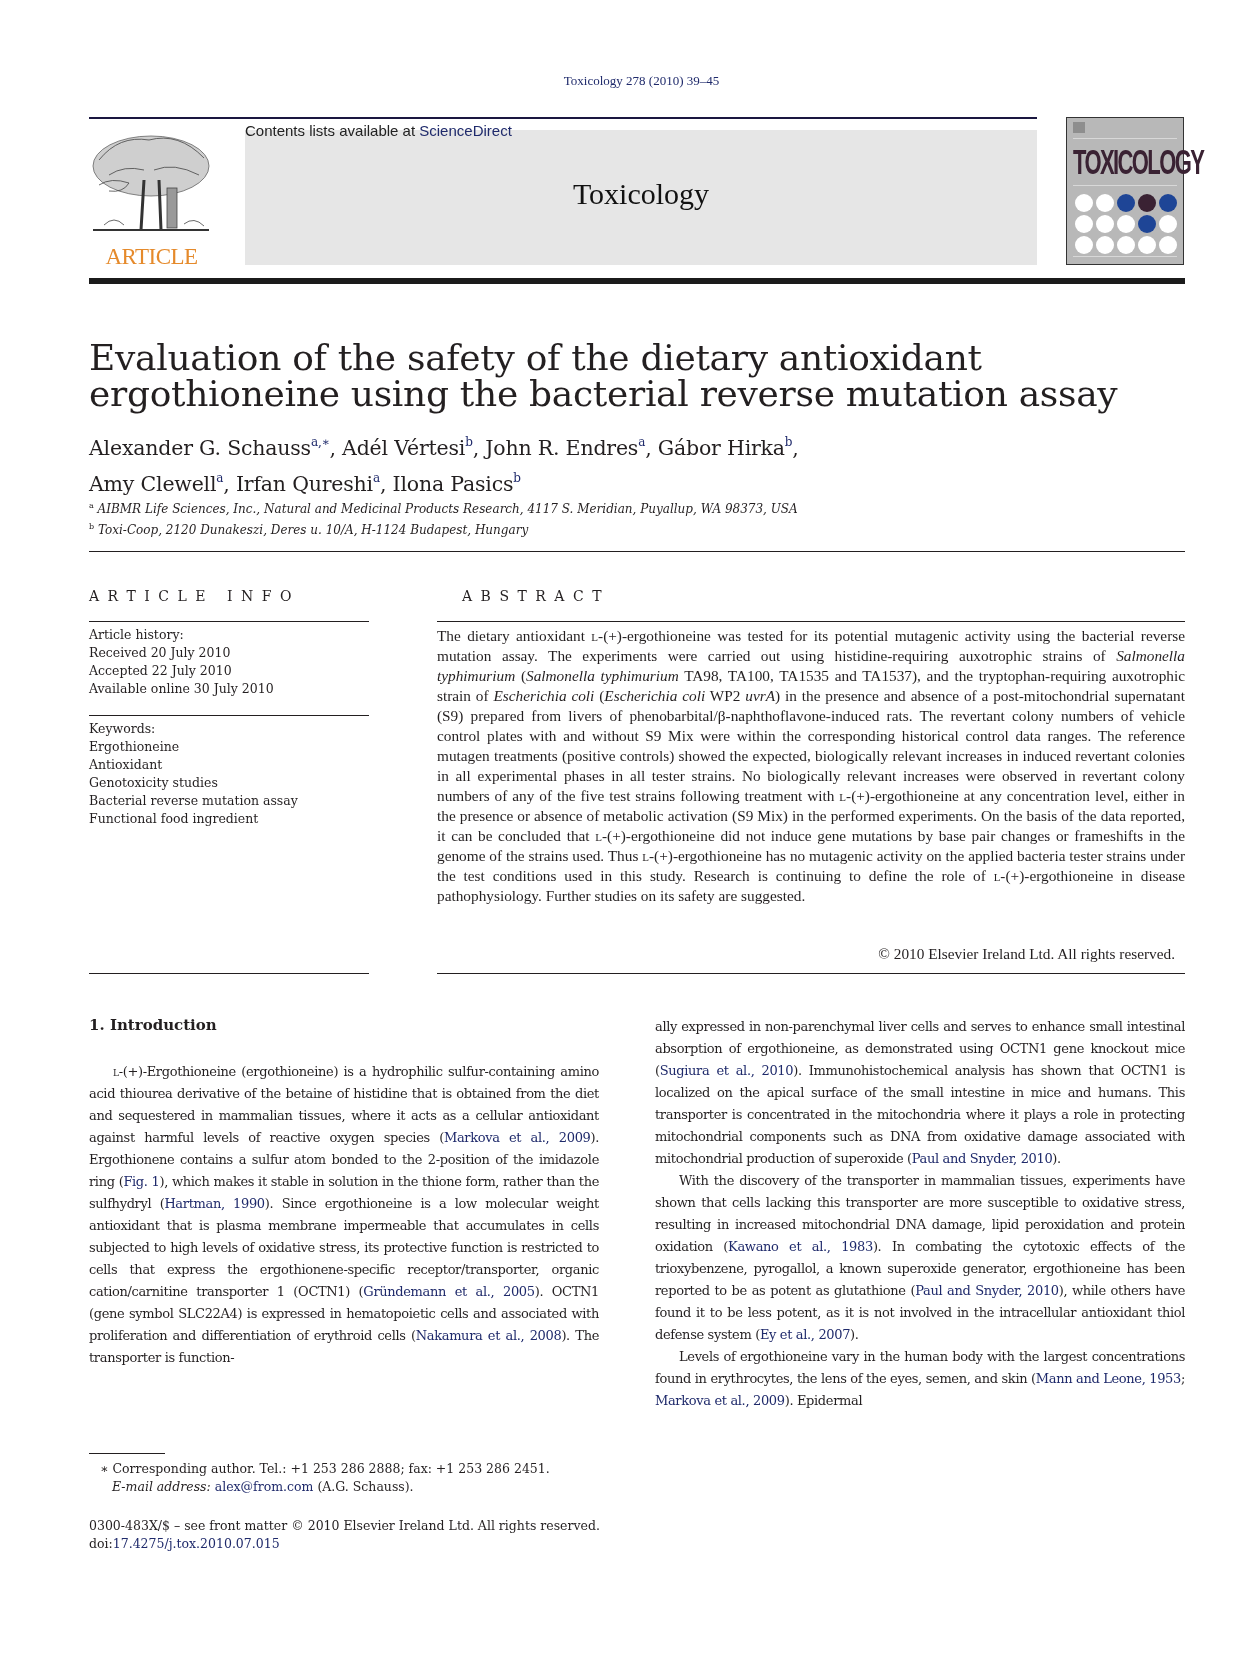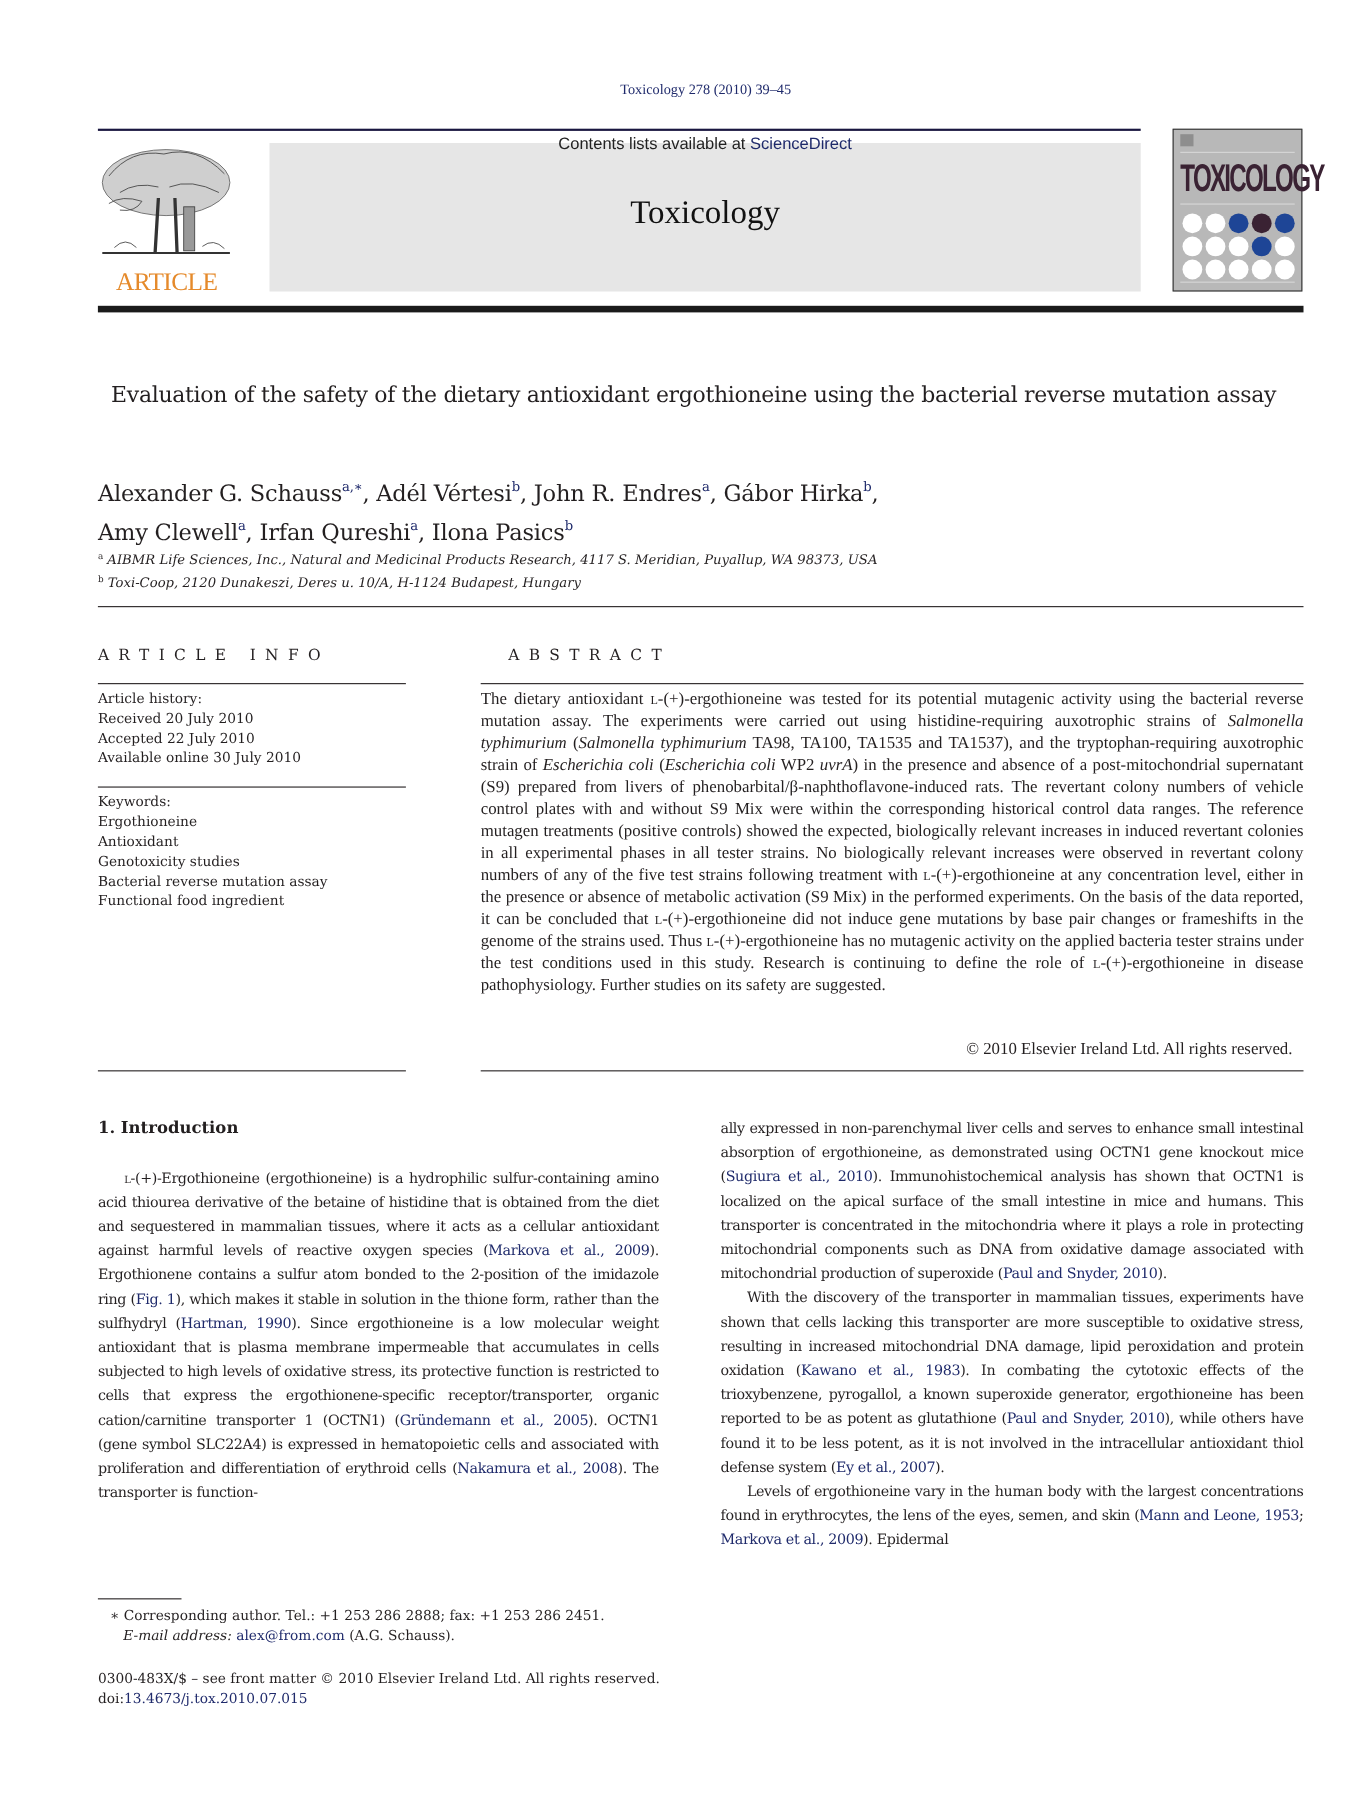--- a/index.html
+++ b/index.html
@@ -9,33 +9,33 @@
   }
   .abs { position: absolute; }
   a, .link { color: #1f2a6b; text-decoration: none; }
 
   
   .journal-ref { top: 73px; left: 0; width: 1283px; text-align: center; font-size: 13px; color: #1f2a6b; font-family: "Liberation Serif", serif; }
   .rule-thin { top: 117px; left: 89px; width: 948px; height: 2px; background: #1a1740; }
   .logo { top: 130px; left: 89px; width: 125px; height: 140px; }
   .elsevier-word { position: absolute; bottom: 0; left: 0; width: 125px; text-align: center; font-family: "Liberation Serif", serif; font-size: 23px; color: #e58a2b; letter-spacing: -0.5px; }
   .grey-box { top: 130px; left: 245px; width: 792px; height: 135px; background: #e6e6e6; }
-  .contents { position: absolute; top: 0; left: 0; width: 100%; text-align: center; font-family: "Liberation Sans", sans-serif; font-size: 15px; color: #222; padding-top: 0; }
+  .contents { position: absolute; top: 0; left: 0; width: 100%; text-align: left; font-family: "Liberation Sans", sans-serif; font-size: 15px; color: #222; padding-top: 0; }
   .journal-name { position: absolute; top: 47px; left: 0; width: 100%; text-align: center; font-family: "Liberation Serif", serif; font-size: 30px; color: #111; }
   .homepage { position: absolute; top: 115px; left: 0; width: 100%; text-align: center; font-family: "DejaVu Sans Mono", monospace; font-size: 14.5px; color: #222; letter-spacing: 1.2px; }
   .homepage .link { color: #1f2a6b; }
   .cover { top: 117px; left: 1066px; width: 118px; height: 148px; background: #b8b8b8; border: 1px solid #333; box-sizing: border-box; }
   .cover-title { position: absolute; top: 24px; left: 6px; font-family: "Liberation Sans", sans-serif; font-weight: bold; font-size: 22px; color: #3a2233; letter-spacing: -1.6px; transform: scaleY(1.6); transform-origin: top left; }
   .cover-line { position: absolute; left: 6px; width: 104px; height: 1px; background: #d8d8d8; }
   .dots { position: absolute; top: 76px; left: 8px; width: 102px; display: grid; grid-template-columns: repeat(5, 18px); gap: 3px 3px; }
   .dot { width: 18px; height: 18px; border-radius: 50%; background: #ffffff; }
   .rule-thick { top: 278px; left: 89px; width: 1096px; height: 6px; background: #1b1b1b; }
 
   
-  .title { top: 340px; left: 101px; width: 1100px; font-family: "DejaVu Serif", serif; font-size: 20px; line-height: 36px; color: #231f20; letter-spacing: -0.3px; }
+  .title { top: 340px; left: 89px; width: 1100px; font-family: "DejaVu Serif", serif; font-size: 36px; line-height: 36px; color: #231f20; letter-spacing: -0.3px; }
   .authors { top: 427px; left: 89px; width: 1100px; font-size: 20.5px; line-height: 30px; color: #231f20; letter-spacing: -0.2px; }
   .authors sup { font-size: 12px; color: #1f2a6b; vertical-align: 9px; }
   .affils { top: 497px; left: 89px; width: 1100px; font-size: 12px; line-height: 18px; font-style: italic; color: #231f20; }
   .affils sup { font-style: normal; font-size: 8px; vertical-align: 5px; }
   .rule-section { top: 551px; left: 89px; width: 1096px; height: 1px; background: #231f20; }
 
   
   .sec-head { font-family: "DejaVu Serif", serif; font-size: 14px; letter-spacing: 8.5px; color: #231f20; }
   .ai-head { top: 588px; left: 89px; }
   .ai-rule1 { top: 621px; left: 89px; width: 280px; height: 1px; background: #231f20; }
@@ -168,14 +168,14 @@
   <p><span>Levels of ergothioneine vary in the human body with the largest concentrations found in erythrocytes, the lens of the eyes, semen, and skin (</span><a class="link">Mann and Leone, 1953</a><span>; </span><a class="link">Markova et al., 2009</a><span>). Epidermal</span></p>
 </div>
 
 <div class="abs fn-rule"></div>
 <div class="abs footnote">
   <div><span>∗</span><span> Corresponding author. Tel.: +1 253 286 2888; fax: +1 253 286 2451.</span></div>
   <div style="padding-left:12px;"><span class="ital">E-mail address:</span> <a class="link">alex@from.com</a><span> (A.G. Schauss).</span></div>
 </div>
 <div class="abs frontmatter">
   <div>0300-483X/$ – see front matter © 2010 Elsevier Ireland Ltd. All rights reserved.</div>
-  <div><span>doi:</span><a class="link">13.4673/j.tox.2010.07.015</a></div>
+  <div><span>doi:</span><a class="link">17.4275/j.tox.2010.07.015</a></div>
 </div>
 
 </body></html>

